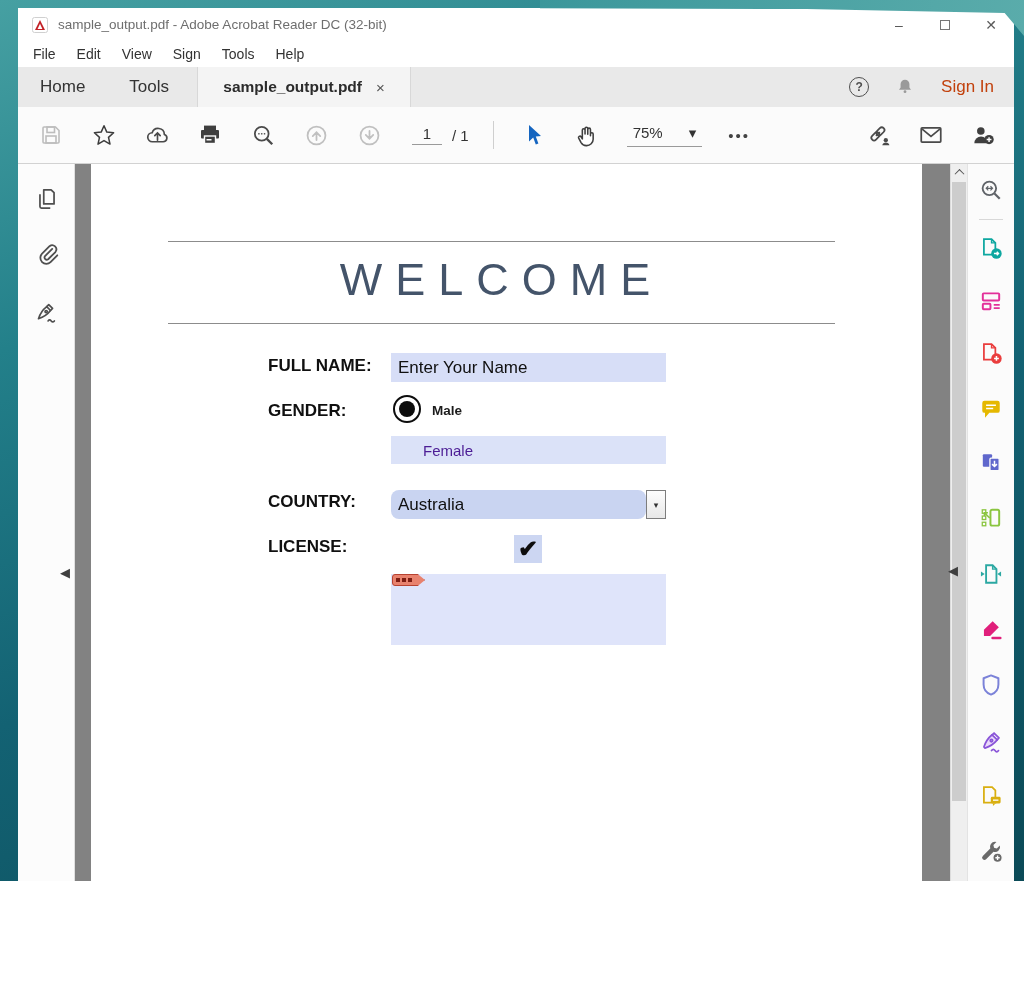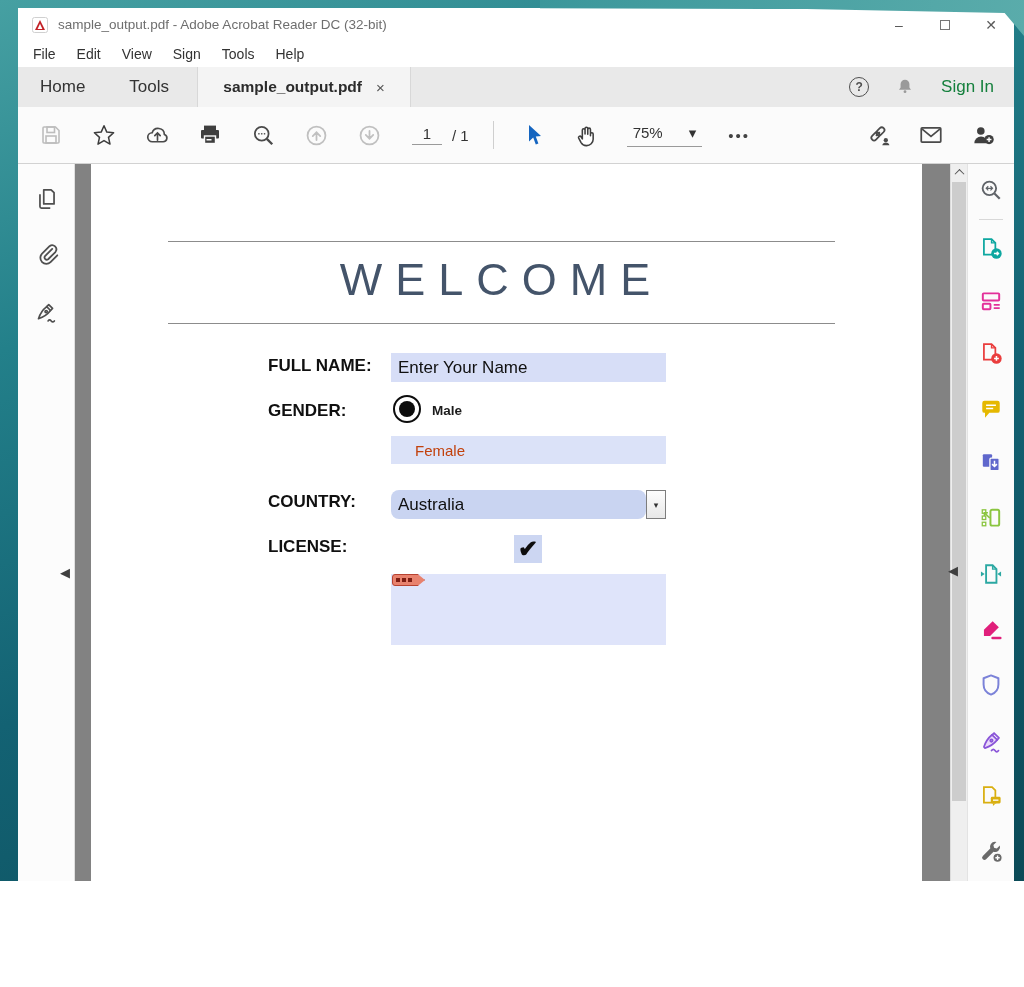--- a/index.html
+++ b/index.html
@@ -30,21 +30,21 @@
   .tabbar { height:40px; background:#e9e9e9; display:flex; align-items:stretch;
     font-size:17px; color:#333; flex:0 0 auto; }
   .tab-home,.tab-tools { display:flex; align-items:center; padding:4px 22px; }
   .tab-doc { margin-left:6px; width:214px; background:#f4f4f4; border-left:1px solid #d8d8d8;
     border-right:1px solid #d8d8d8; display:flex; align-items:center; justify-content:center; gap:14px; }
   .tab-doc .doc-label { font-weight:700; font-size:15.5px; color:#2b2b2b; }
   .tab-doc .tab-close { color:#555; font-size:15px; }
   .tabbar-right { margin-left:auto; display:flex; align-items:center; gap:26px; padding-right:20px; }
   .help-circle { width:20px; height:20px; border:1.6px solid #4f4f4f; border-radius:50%;
     display:flex; align-items:center; justify-content:center; font-size:12px; font-weight:700; color:#4f4f4f; }
-  .signin { font-size:17px; color:#15803d; }
+  .signin { font-size:17px; color:#c2410c; }
 
   
   .toolbar { height:57px; background:#fbfbfb; border-bottom:1px solid #d2d2d2;
     display:flex; align-items:center; padding:0 18px 0 20px; flex:0 0 auto; }
   .tb { display:flex; align-items:center; justify-content:center; width:26px; height:26px; }
   .tbgap { margin-left:27px; }
   .tb-sep { width:1px; height:28px; background:#cfcfcf; margin-left:24px; }
   .page-num { margin-left:30px; width:30px; text-align:center; font-size:15px; color:#333;
     border-bottom:1px solid #9a9a9a; padding-bottom:2px; }
   .page-total { margin-left:10px; font-size:15px; color:#333; }
@@ -68,22 +68,22 @@
     font-size:45px; font-weight:300; letter-spacing:13px; color:#44546a; }
 
   .flabel { position:absolute; left:177px; font-size:17px; font-weight:600; color:#101010; }
   .field { position:absolute; left:300px; width:275px; }
   .txt-field { height:29px; background:#d7def7; font-size:17px; color:#101010;
     display:flex; align-items:center; padding-left:7px; }
   .radio-outer { position:absolute; left:302px; width:28px; height:28px; border:2.5px solid #0d0d0d;
     border-radius:50%; display:flex; align-items:center; justify-content:center; background:#fff; }
   .radio-dot { width:16px; height:16px; border-radius:50%; background:#0d0d0d; }
   .radio-label { position:absolute; left:341px; font-size:13.5px; font-weight:700; color:#1c1c1c; }
-  .female-field { height:28px; background:#dbe2f8; font-size:15px; color:#c2410c;
-    display:flex; align-items:center; padding-left:24px; }
+  .female-field { height:28px; background:#dbe2f8; font-size:15px; color:#4c1d95;
+    display:flex; align-items:center; padding-left:32px; }
   .combo { height:29px; display:flex; }
   .combo-value { flex:1; background:#c9d4f1; font-size:17px; color:#101010;
     display:flex; align-items:center; padding-left:7px;border-radius:8px; }
   .combo-btn { width:20px; background:linear-gradient(#fdfdfd,#e8e8e8); border:1px solid #7d7d7d;
     display:flex; align-items:center; justify-content:center; font-size:9px; color:#333; }
   .checkbox { position:absolute; left:423px; width:28px; height:28px; background:#ccd6f2;
     display:flex; align-items:center; justify-content:center; font-size:24px; font-weight:700; color:#0d0d0d; }
   .textarea-field { position:absolute; left:300px; width:275px; height:71px; background:#dfe4fa; }
   .note-tag { position:absolute; left:1px; top:0px; width:33px; height:12px;
     background:#e8826e; border:1px solid #b84231; border-radius:3px 0 0 3px;

